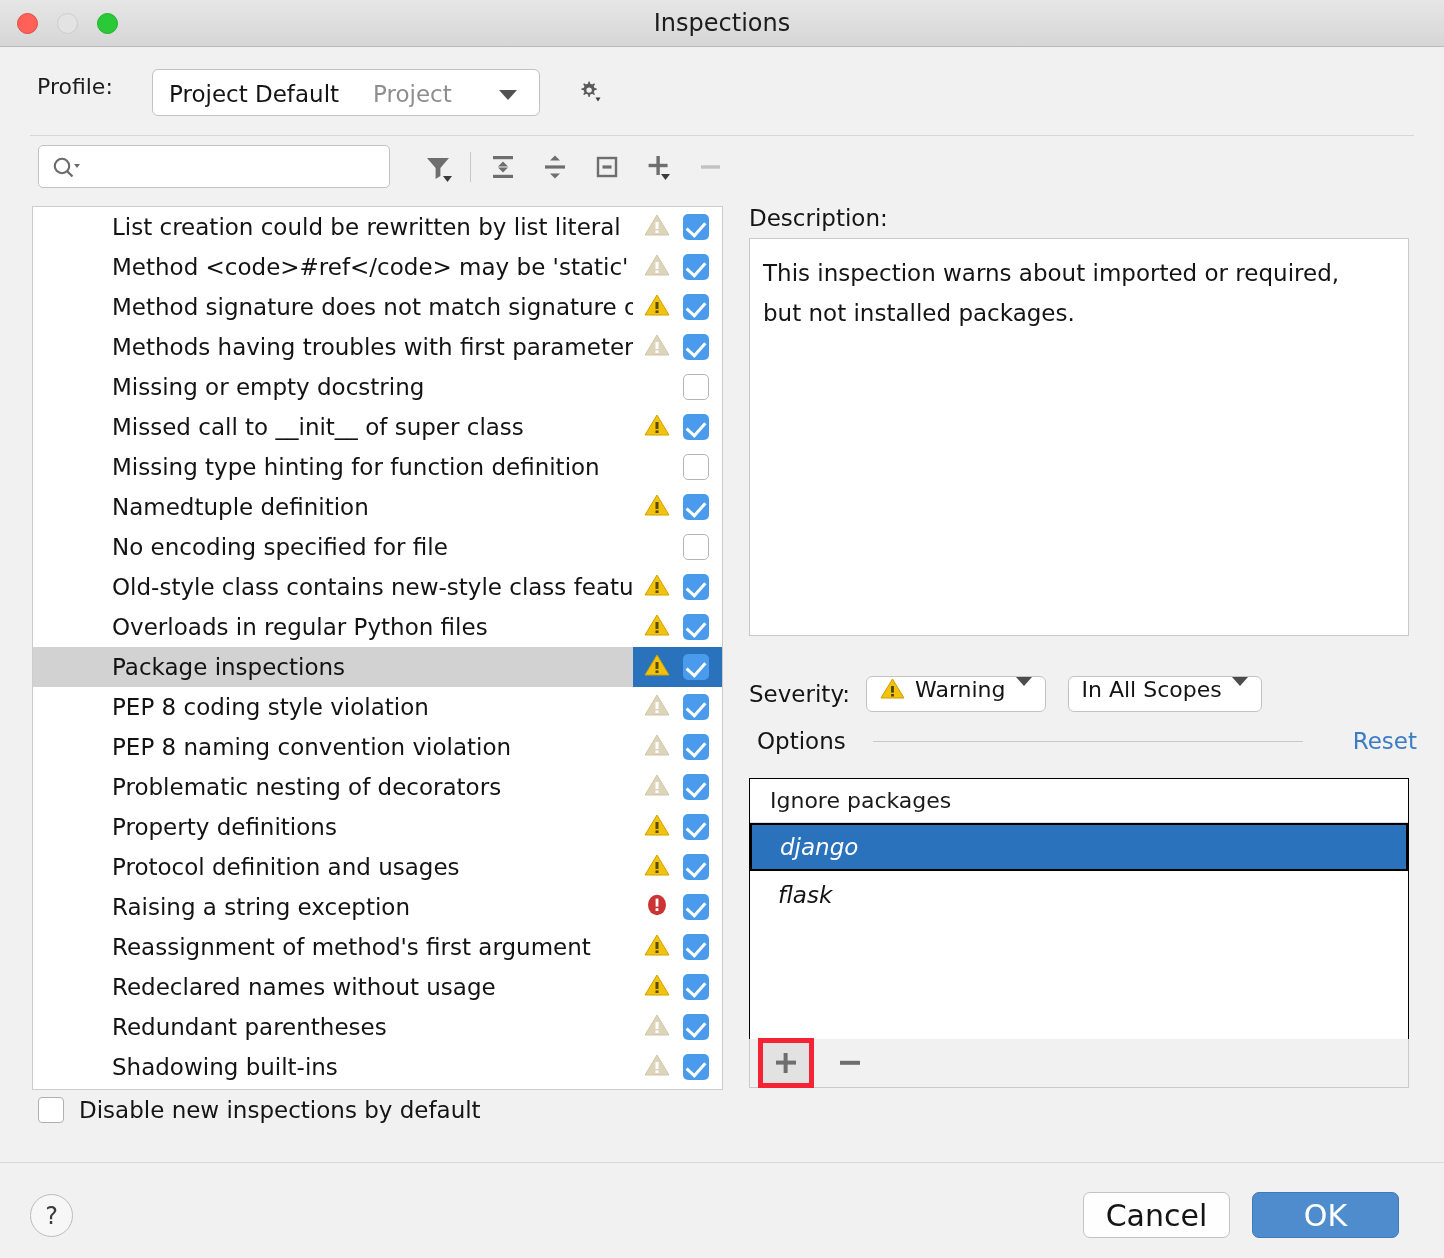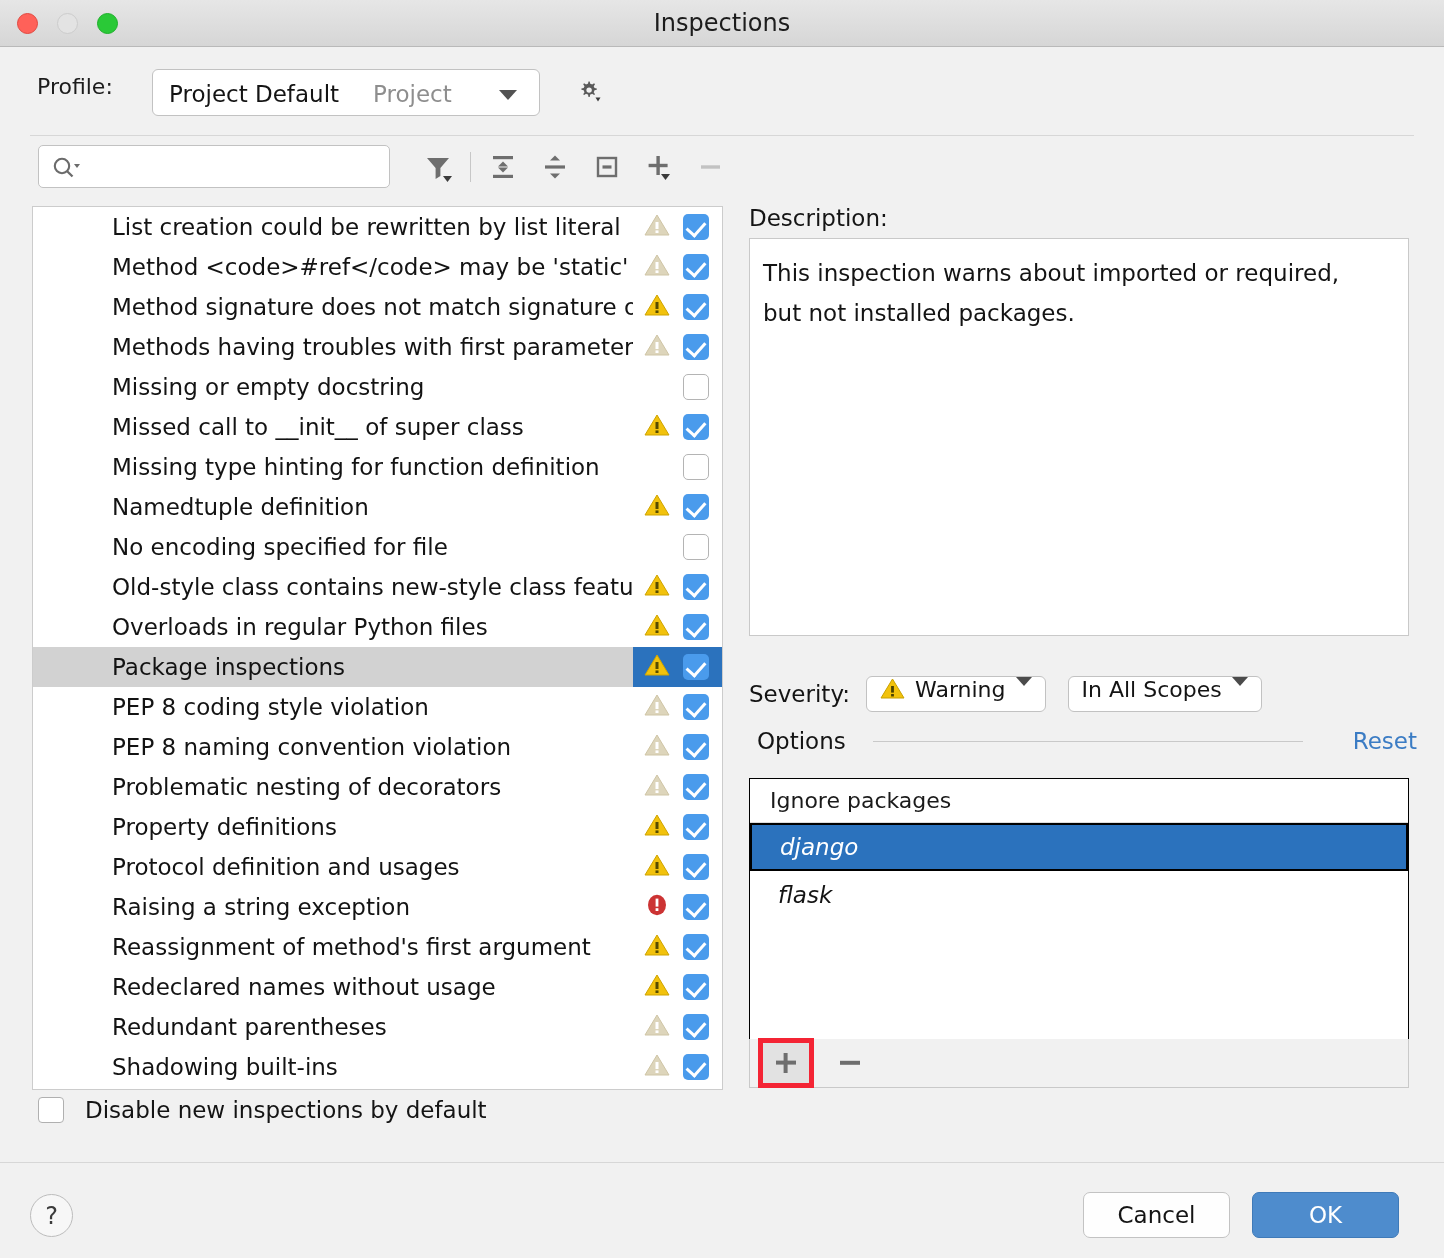--- a/index.html
+++ b/index.html
@@ -84,21 +84,21 @@
   .sev-slot { width:28px; height:28px; display:flex; align-items:center; justify-content:center; }
   .cb { width:26px; height:26px; border-radius:5px; position:relative; }
   .cb.on  { background:#4a9bec; }
   .cb.off { background:#ffffff; border:1px solid #b4b4b4; }
   .cb.on::after {
     content:""; position:absolute; left:7px; top:4px; width:9px; height:15px;
     border:solid #fff; border-width:0 3.4px 3.4px 0; transform:rotate(42deg);
   }
 
   
-  .disable-row { position:absolute; left:38px; top:1097px; display:flex; align-items:center; gap:21px; }
+  .disable-row { position:absolute; left:38px; top:1097px; display:flex; align-items:center; gap:15px; }
   .cbig { width:26px; height:26px; background:#fff; border:1px solid #b0b0b0; border-radius:4px; }
   .disable-label { font-size:23px; color:#141414; }
 
   
   .desc-label { position:absolute; left:749px; top:205px; font-size:23px; color:#141414; }
   .desc-box {
     position:absolute; left:749px; top:238px; width:660px; height:398px;
     background:#fff; border:1px solid #c9c9c9;
   }
   .desc-text {
@@ -145,21 +145,21 @@
   .bottom-sep { position:absolute; left:0; top:1162px; width:1444px; height:1px; background:#d7d7d7; }
   .help-btn {
     position:absolute; left:30px; top:1194px; width:43px; height:43px;
     border:1px solid #bcbcbc; border-radius:50%; background:#f7f7f7;
     display:flex; align-items:center; justify-content:center;
     font-size:24px; color:#3c3c3c; cursor:pointer;
   }
   .btn {
     position:absolute; top:1192px; height:46px; border-radius:7px;
     display:flex; align-items:center; justify-content:center;
-    font-size:23px; cursor:pointer;
+    font-size:30px; cursor:pointer;
   }
   .btn-cancel { left:1083px; width:147px; background:#fefefe; border:1px solid #c3c3c3; color:#141414; }
   .btn-ok     { left:1252px; width:147px; background:#4e8ccd; border:1px solid #3f7ab8; color:#ffffff; }
 </style>
 </head>
 <body>
 
 <div class="window">
 
   <div class="titlebar">

